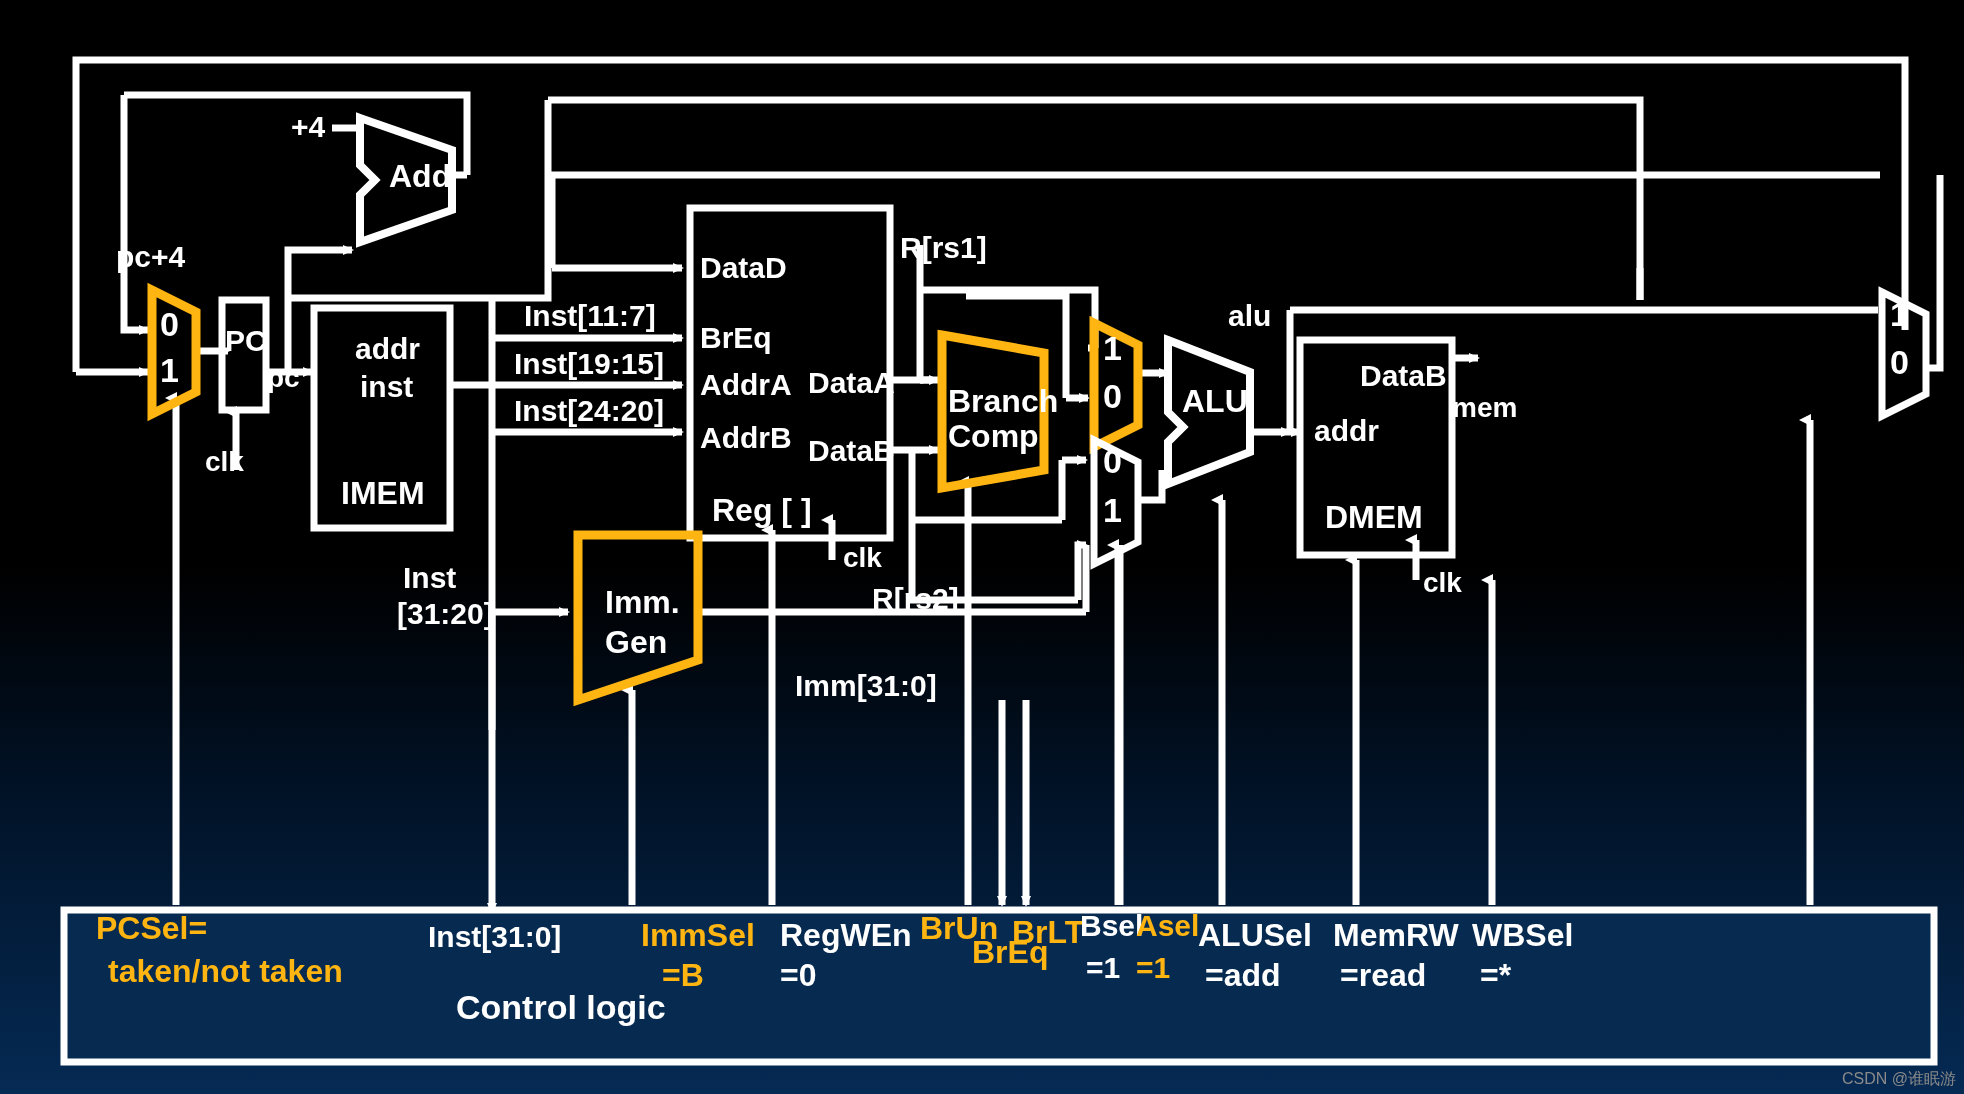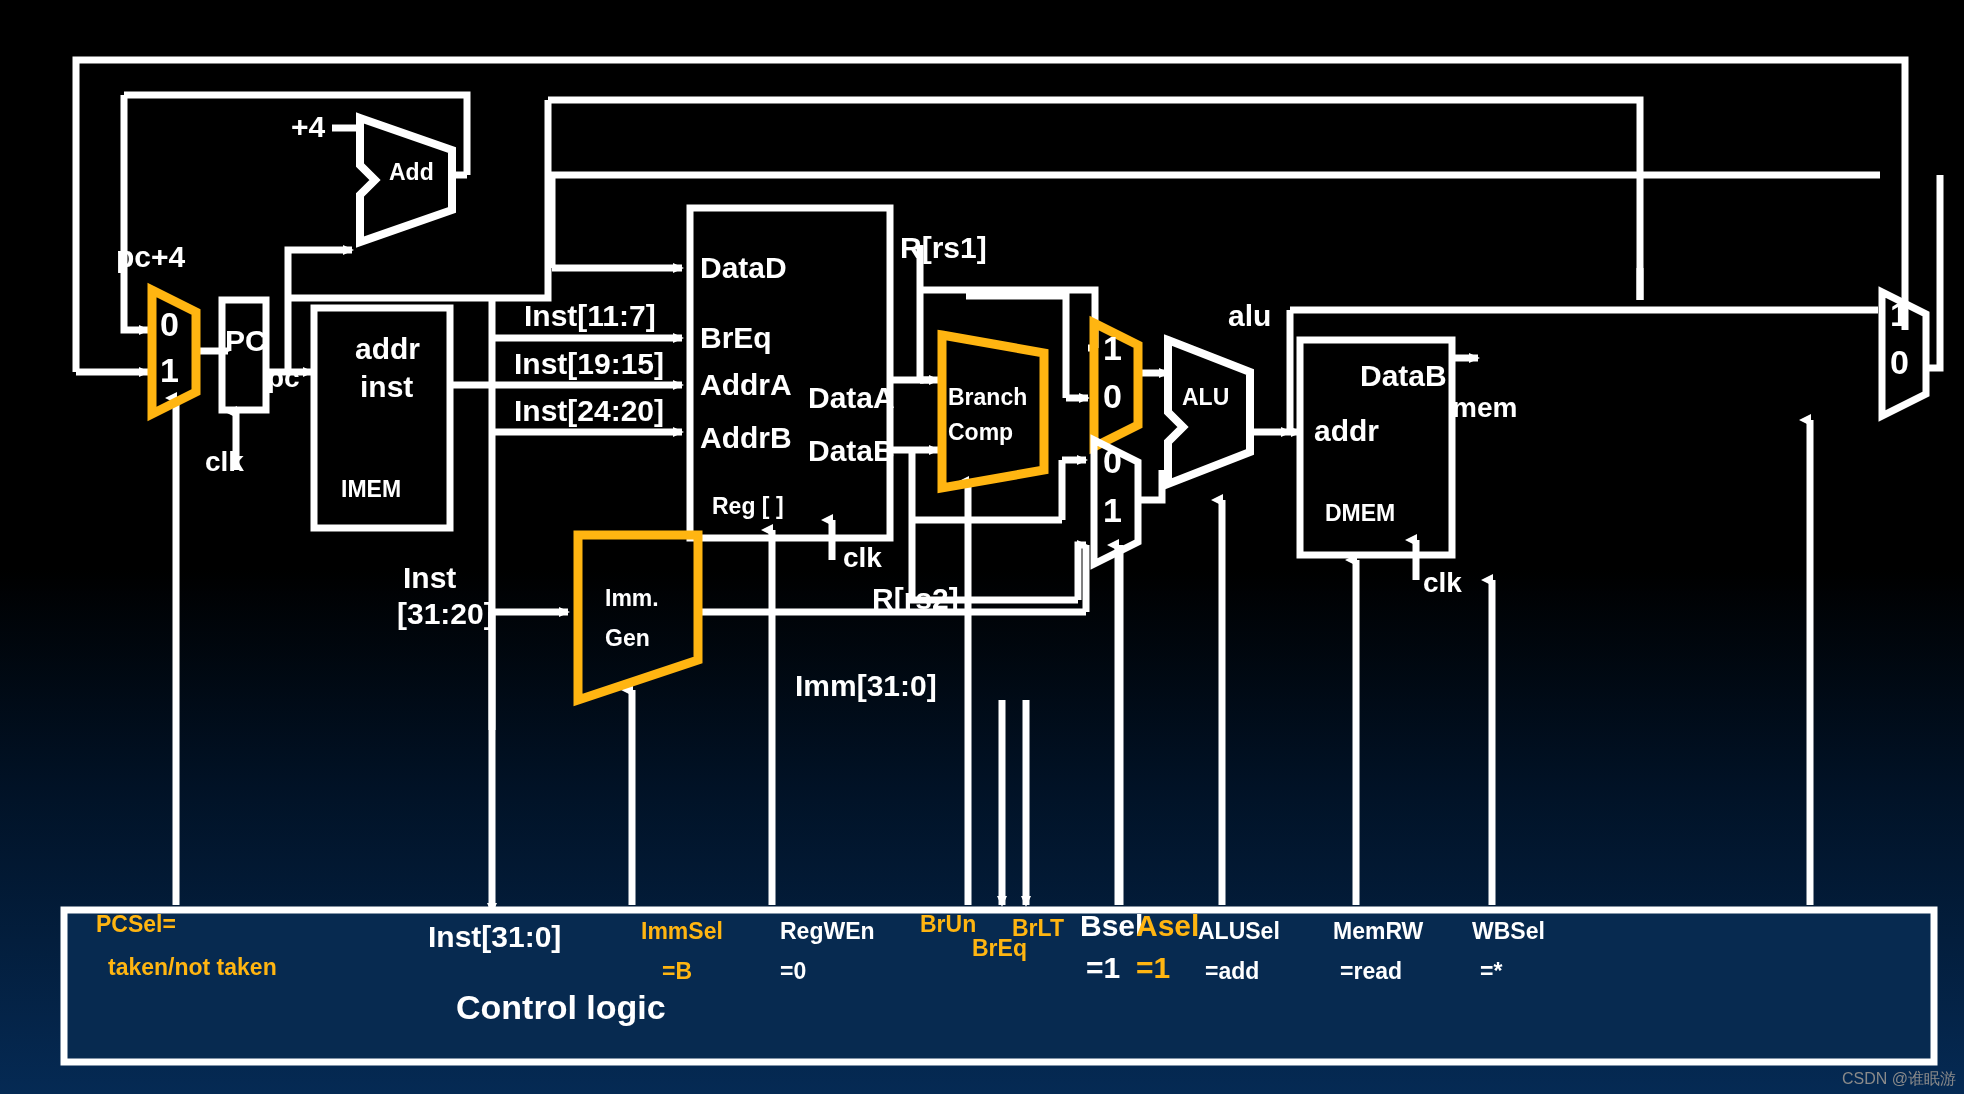--- a/index.html
+++ b/index.html
@@ -7,21 +7,21 @@
        font-family:"Liberation Sans",sans-serif;}
   #stage{position:relative;width:1964px;height:1094px;
          background:linear-gradient(to bottom,#000000 0%,#000000 52%,#011226 72%,#052a54 100%);}
   svg.layer{position:absolute;left:0;top:0;width:1964px;height:1094px;}
   .lbl{position:absolute;color:#fff;font-weight:bold;line-height:1.06;white-space:pre;}
   .orange{color:#FFB511;}
   .w{color:#ffffff;}
   .s34{font-size:34px;}
   .s30{font-size:30px;}
   .s28{font-size:28px;}
-  .s32{font-size:23px;}
+  .s32{font-size:32px;}
   .wm{position:absolute;right:8px;bottom:4px;color:#8a8a8a;font-size:16px;font-weight:normal;}
 </style>
 </head>
 <body>
 
 <div id="stage">
 
   <svg class="layer" viewBox="0 0 1964 1094">
     <defs>
       <marker id="ah" markerWidth="12" markerHeight="12" refX="9" refY="5" orient="auto" markerUnits="userSpaceOnUse">
@@ -166,21 +166,21 @@
   <div class="lbl s32 w" style="left:341px;top:477px;">IMEM</div>
 
   <div class="lbl s30 w" style="left:524px;top:300px;">Inst[11:7]</div>
   <div class="lbl s30 w" style="left:514px;top:348px;">Inst[19:15]</div>
   <div class="lbl s30 w" style="left:514px;top:395px;">Inst[24:20]</div>
 
   <div class="lbl s30 w" style="left:700px;top:252px;">DataD</div>
   <div class="lbl s30 w" style="left:700px;top:322px;">BrEq</div>
   <div class="lbl s30 w" style="left:700px;top:369px;">AddrA</div>
   <div class="lbl s30 w" style="left:700px;top:422px;">AddrB</div>
-  <div class="lbl s30 w" style="left:808px;top:367px;margin-top:15px;">DataA</div>
+  <div class="lbl s30 w" style="left:808px;top:367px;">DataA</div>
   <div class="lbl s30 w" style="left:808px;top:435px;">DataB</div>
   <div class="lbl s32 w" style="left:712px;top:494px;text-align:center;">Reg [ ]</div>
   <div class="lbl s28 w" style="left:843px;top:543px;">clk</div>
 
   <div class="lbl s30 w" style="left:900px;top:232px;">R[rs1]</div>
   <div class="lbl s32 w" style="left:948px;top:385px;">Branch</div>
   <div class="lbl s32 w" style="left:948px;top:420px;">Comp</div>
 
   <div class="lbl s34 w" style="left:1103px;top:330px;">1</div>
   <div class="lbl s34 w" style="left:1103px;top:378px;">0</div>

